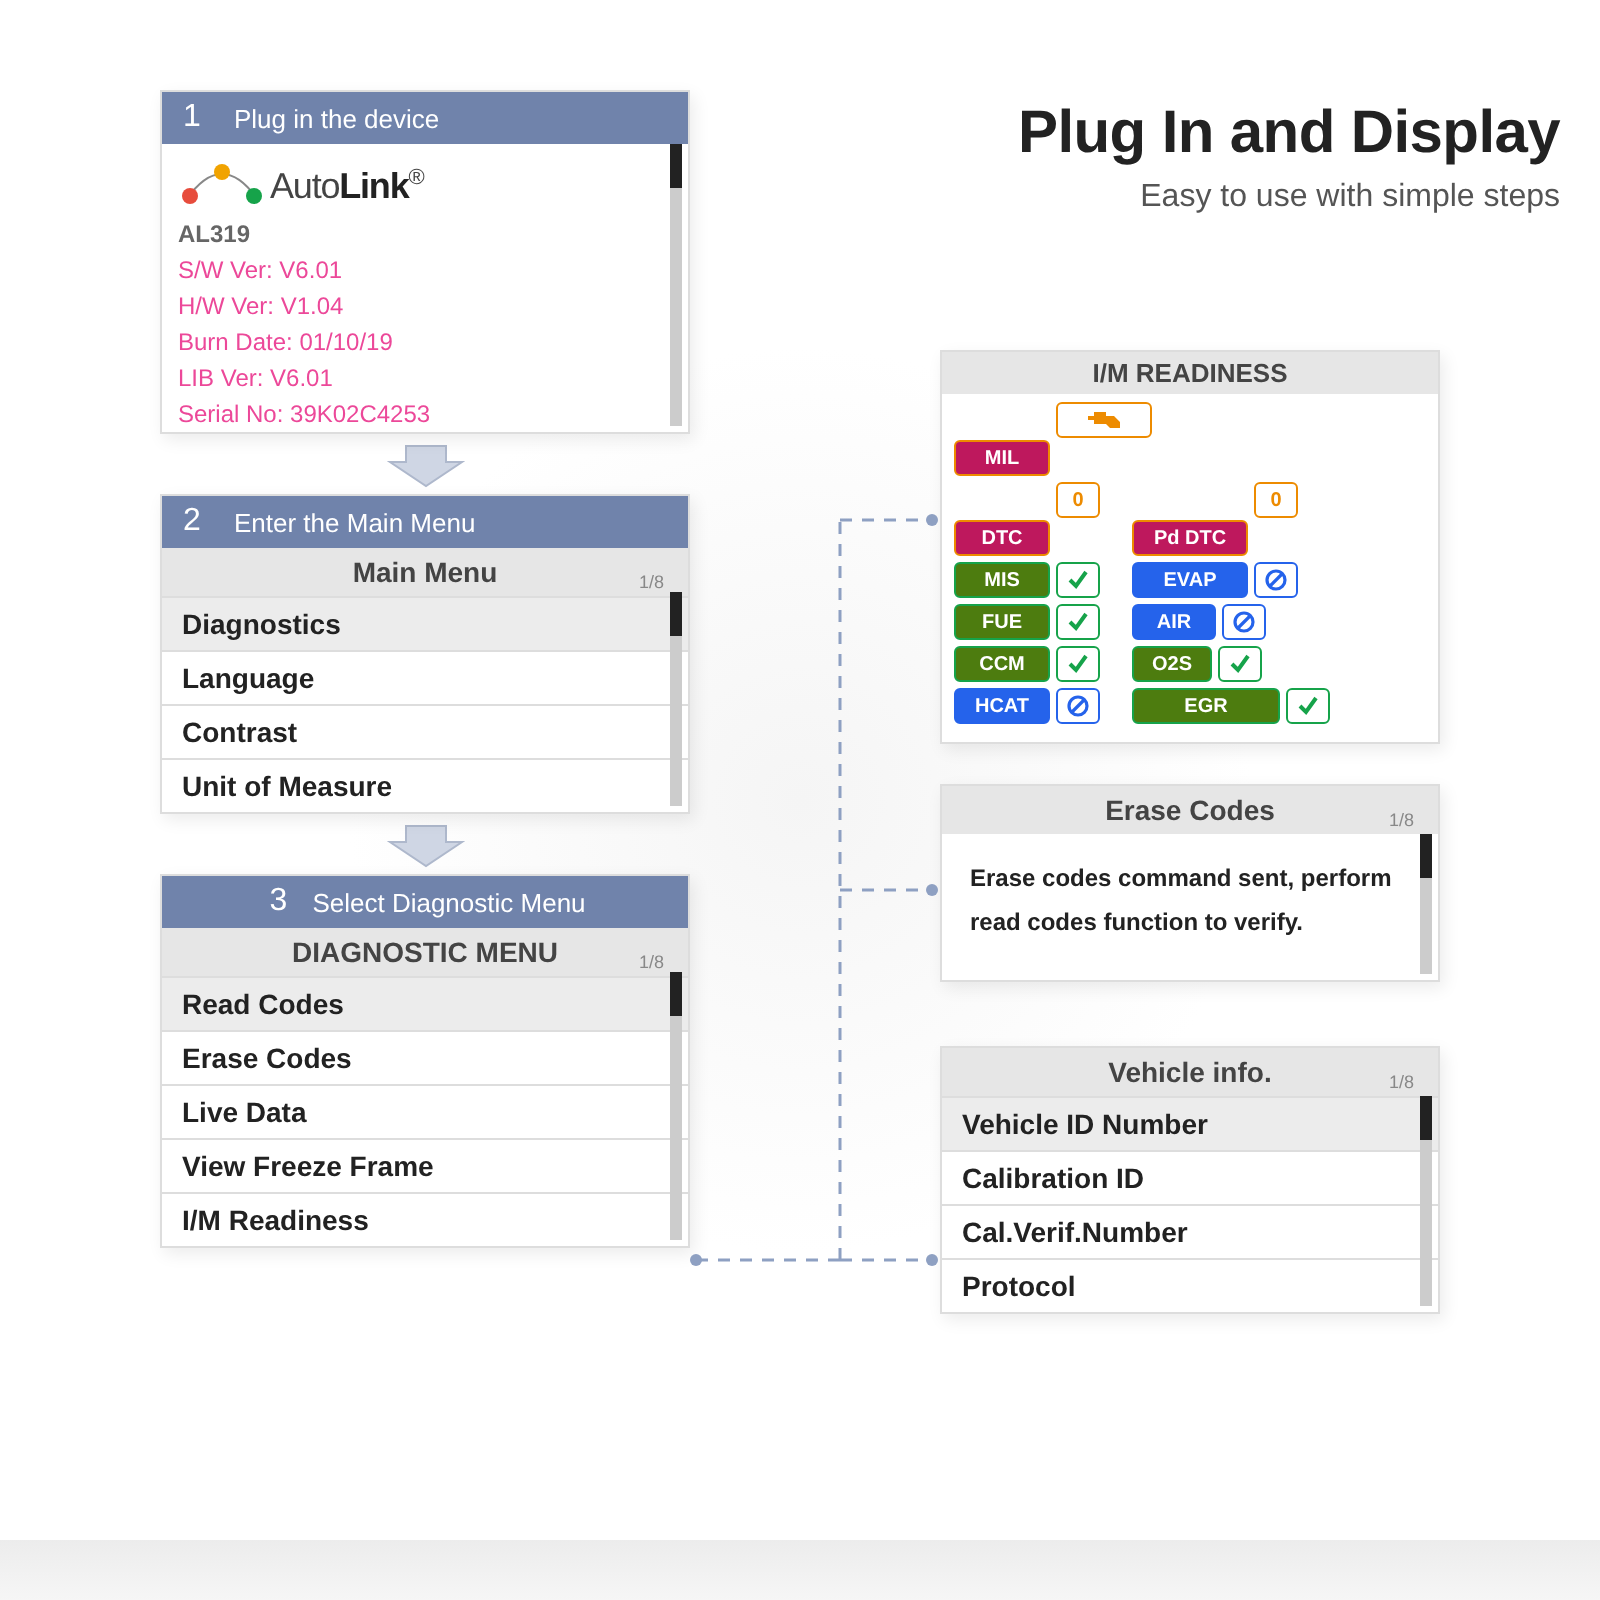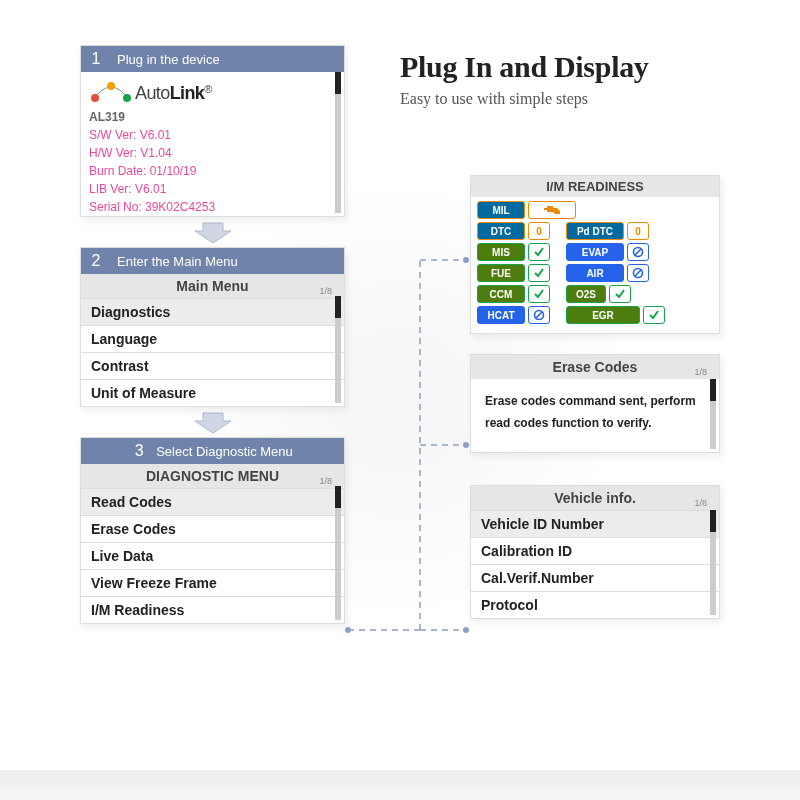--- a/index.html
+++ b/index.html
@@ -15,22 +15,21 @@
     position: absolute;
     left: 80px;
     top: 45px;
     width: 265px;
   }
   .header-right {
     position: absolute;
     left: 400px;
     top: 50px;
     width: 380px;
-    text-align: left;
-    font-family: Liberation Serif, serif;
+    text-align: right;
   }
   .header-right .big {
     font-size: 30px;
     font-weight: 700;
     color: #222;
     letter-spacing: -0.3px;
   }
   .header-right .sub {
     font-size: 16px;
     color: #555;
@@ -175,21 +174,21 @@
     border-radius: 3px;
     height: 18px;
     display: flex;
     align-items: center;
     justify-content: center;
     font-size: 10px;
     font-weight: 700;
     color: #fff;
   }
   .chip-lbl { padding: 0 3px; }
-  .chip.orange { background:#0369a1; border-color:#ed8b00; }
+  .chip.orange { background:#be185d; border-color:#ed8b00;margin-top:19px; }
   .chip.green { background:#4d7c0f; border-color:#16a34a; }
   .chip.blue  { background:#2563eb; border-color:#2563eb; }
   .chip.st  { background:#fff; color:#000; width: 22px; }
   .chip.st svg { width: 12px; height:12px; }
   .chip.engine {
     background:#fff; border-color:#ed8b00; color:#ed8b00; width:48px;
   }
   .chip.engine svg { width: 20px; height:12px; }
   .chip.num {
     background:#fff; border-color:#ed8b00; color:#ed8b00; width:22px;
@@ -371,21 +370,21 @@
       <div class="im-row">
         <div class="chip green" style="width:48px">
             <span class="chip-lbl">FUE</span>
           </div>
         <div class="chip st" style="border-color:#16a34a">
             <svg viewBox="0 0 12 12">
               <path d="M2 6 l3 3 l5 -7" stroke="#16a34a" stroke-width="2" fill="none"></path>
             </svg>
           </div>
         <div style="width:10px"></div>
-        <div class="chip blue" style="width:58px">
+        <div class="chip blue" style="width:42px">
             <span class="chip-lbl">AIR</span>
           </div>
         <div class="chip st" style="border-color:#2563eb">
             <svg viewBox="0 0 12 12">
               <circle cx="6" cy="6" r="4.5" stroke="#2563eb" stroke-width="1.6" fill="none"></circle>
               <line x1="3" y1="9" x2="9" y2="3" stroke="#2563eb" stroke-width="1.6"></line>
             </svg>
           </div>
       </div>
       <div class="im-row">

